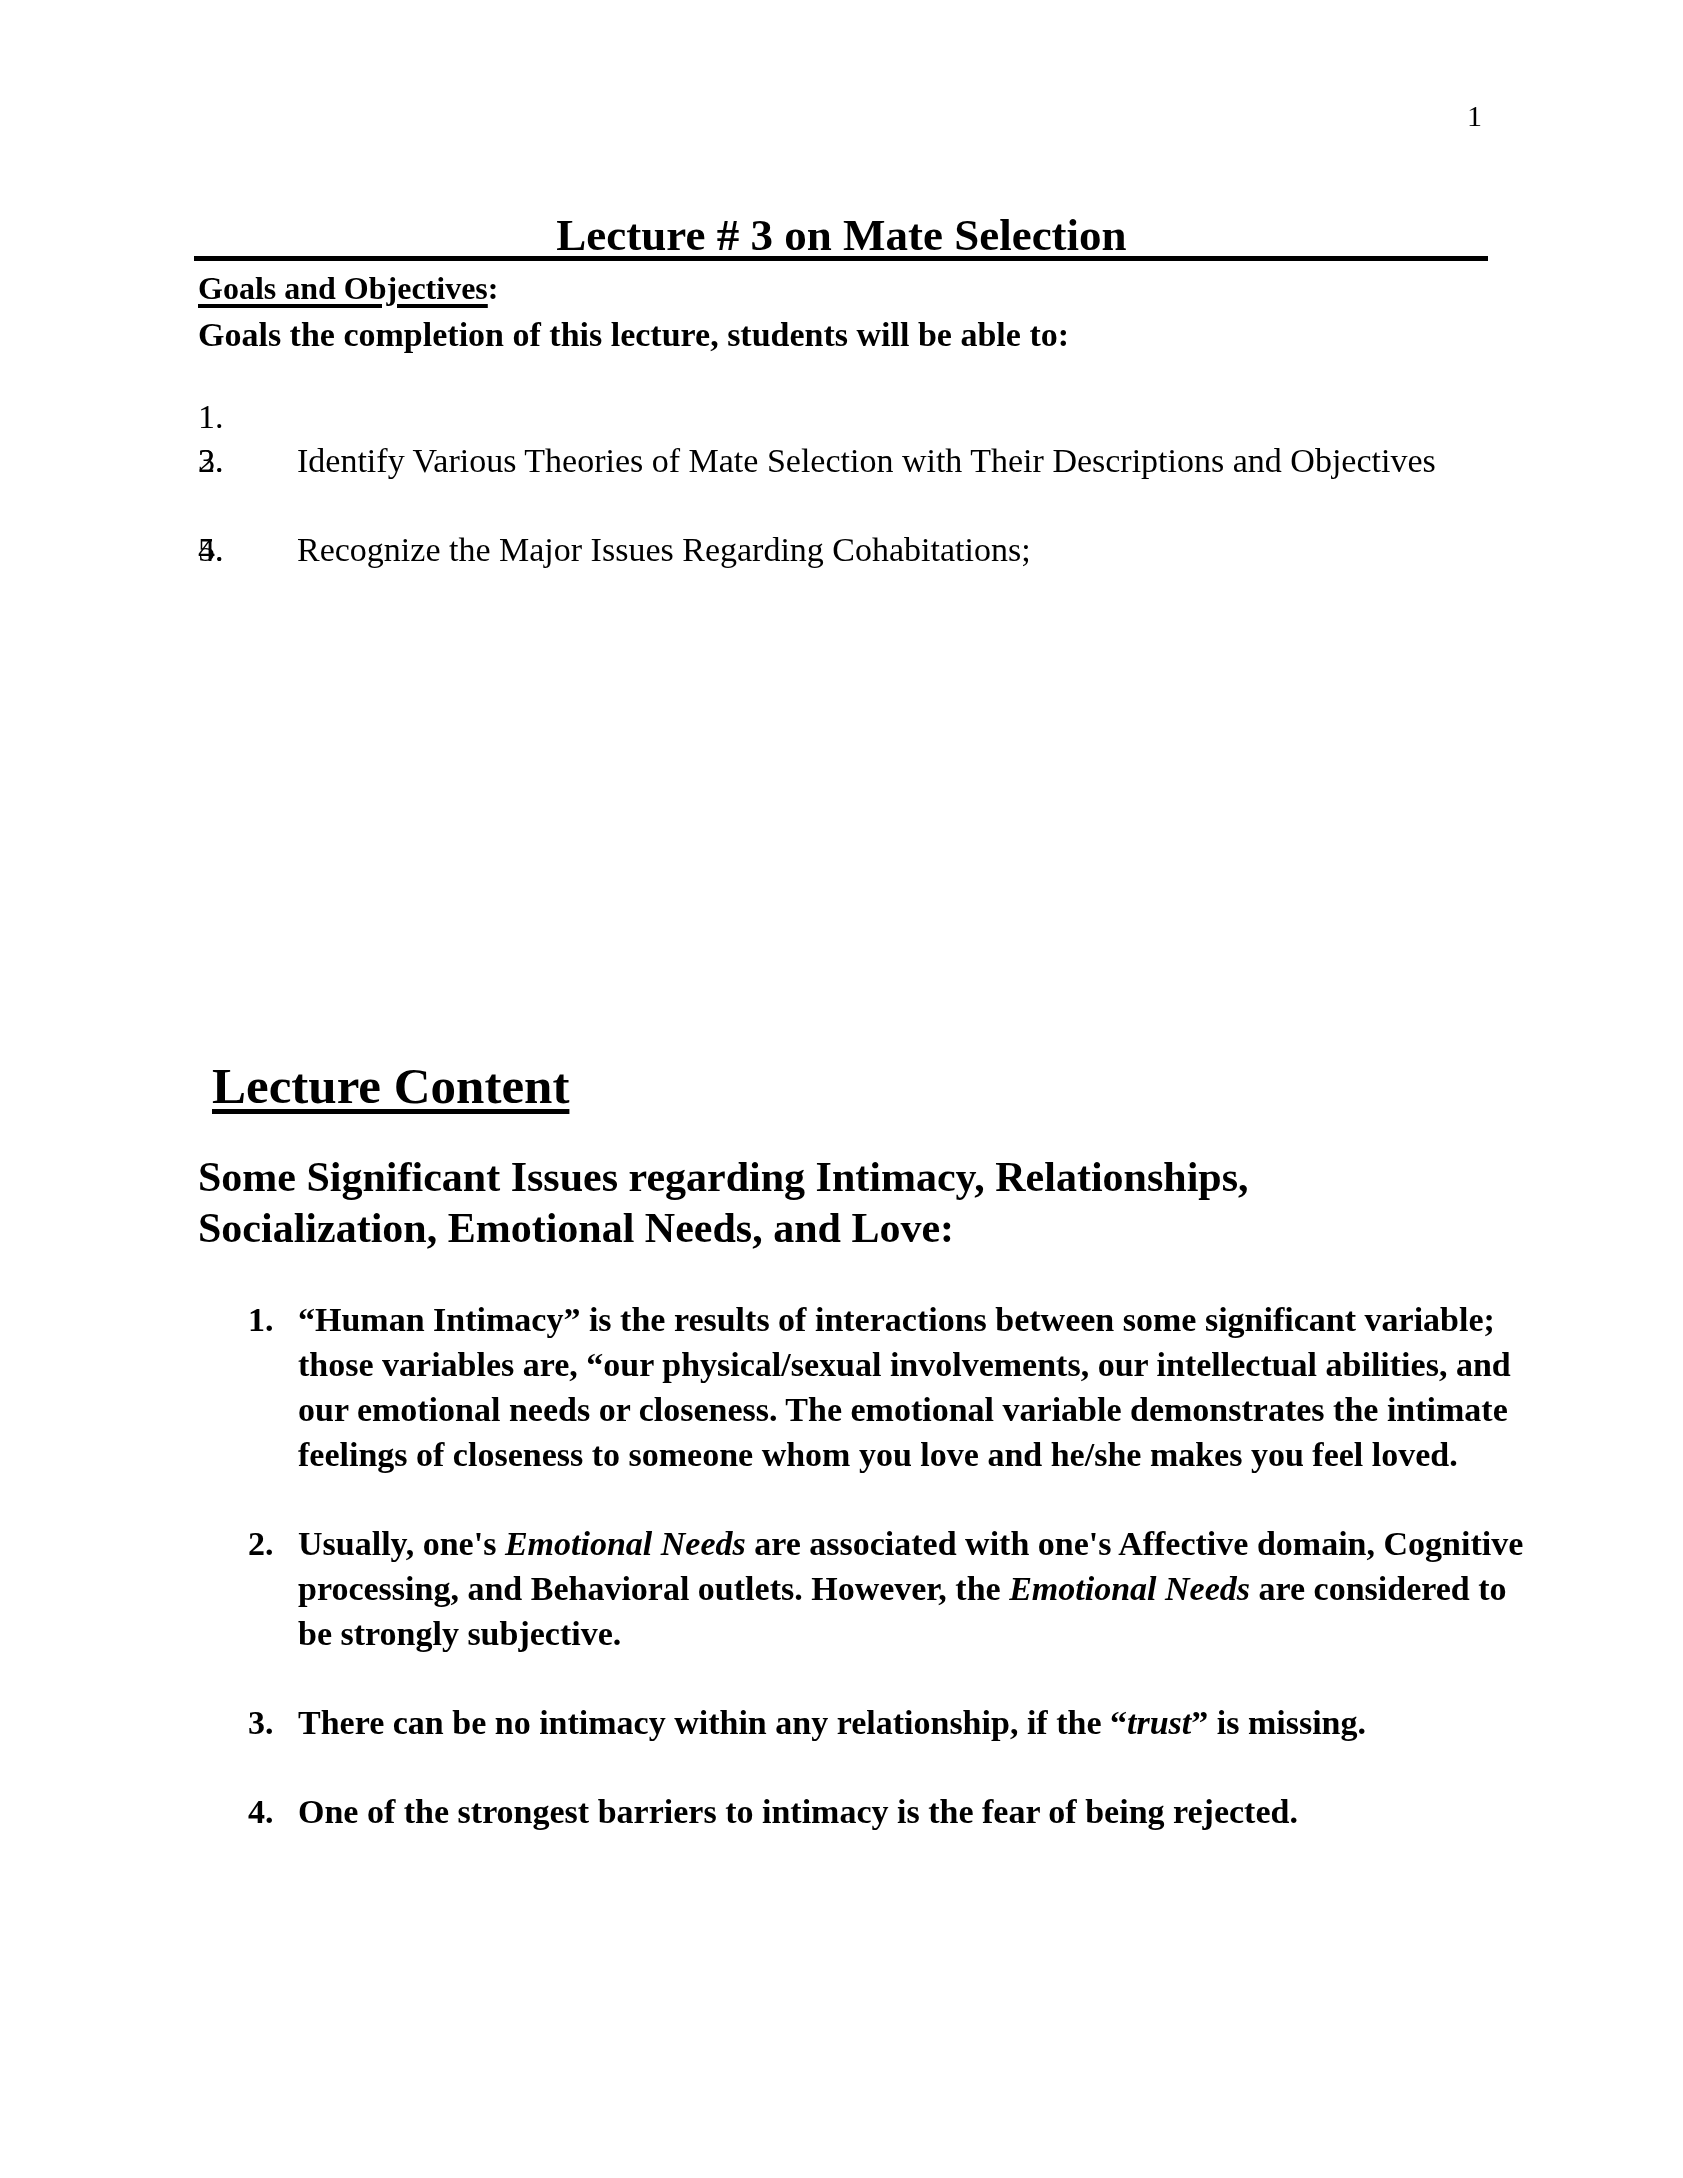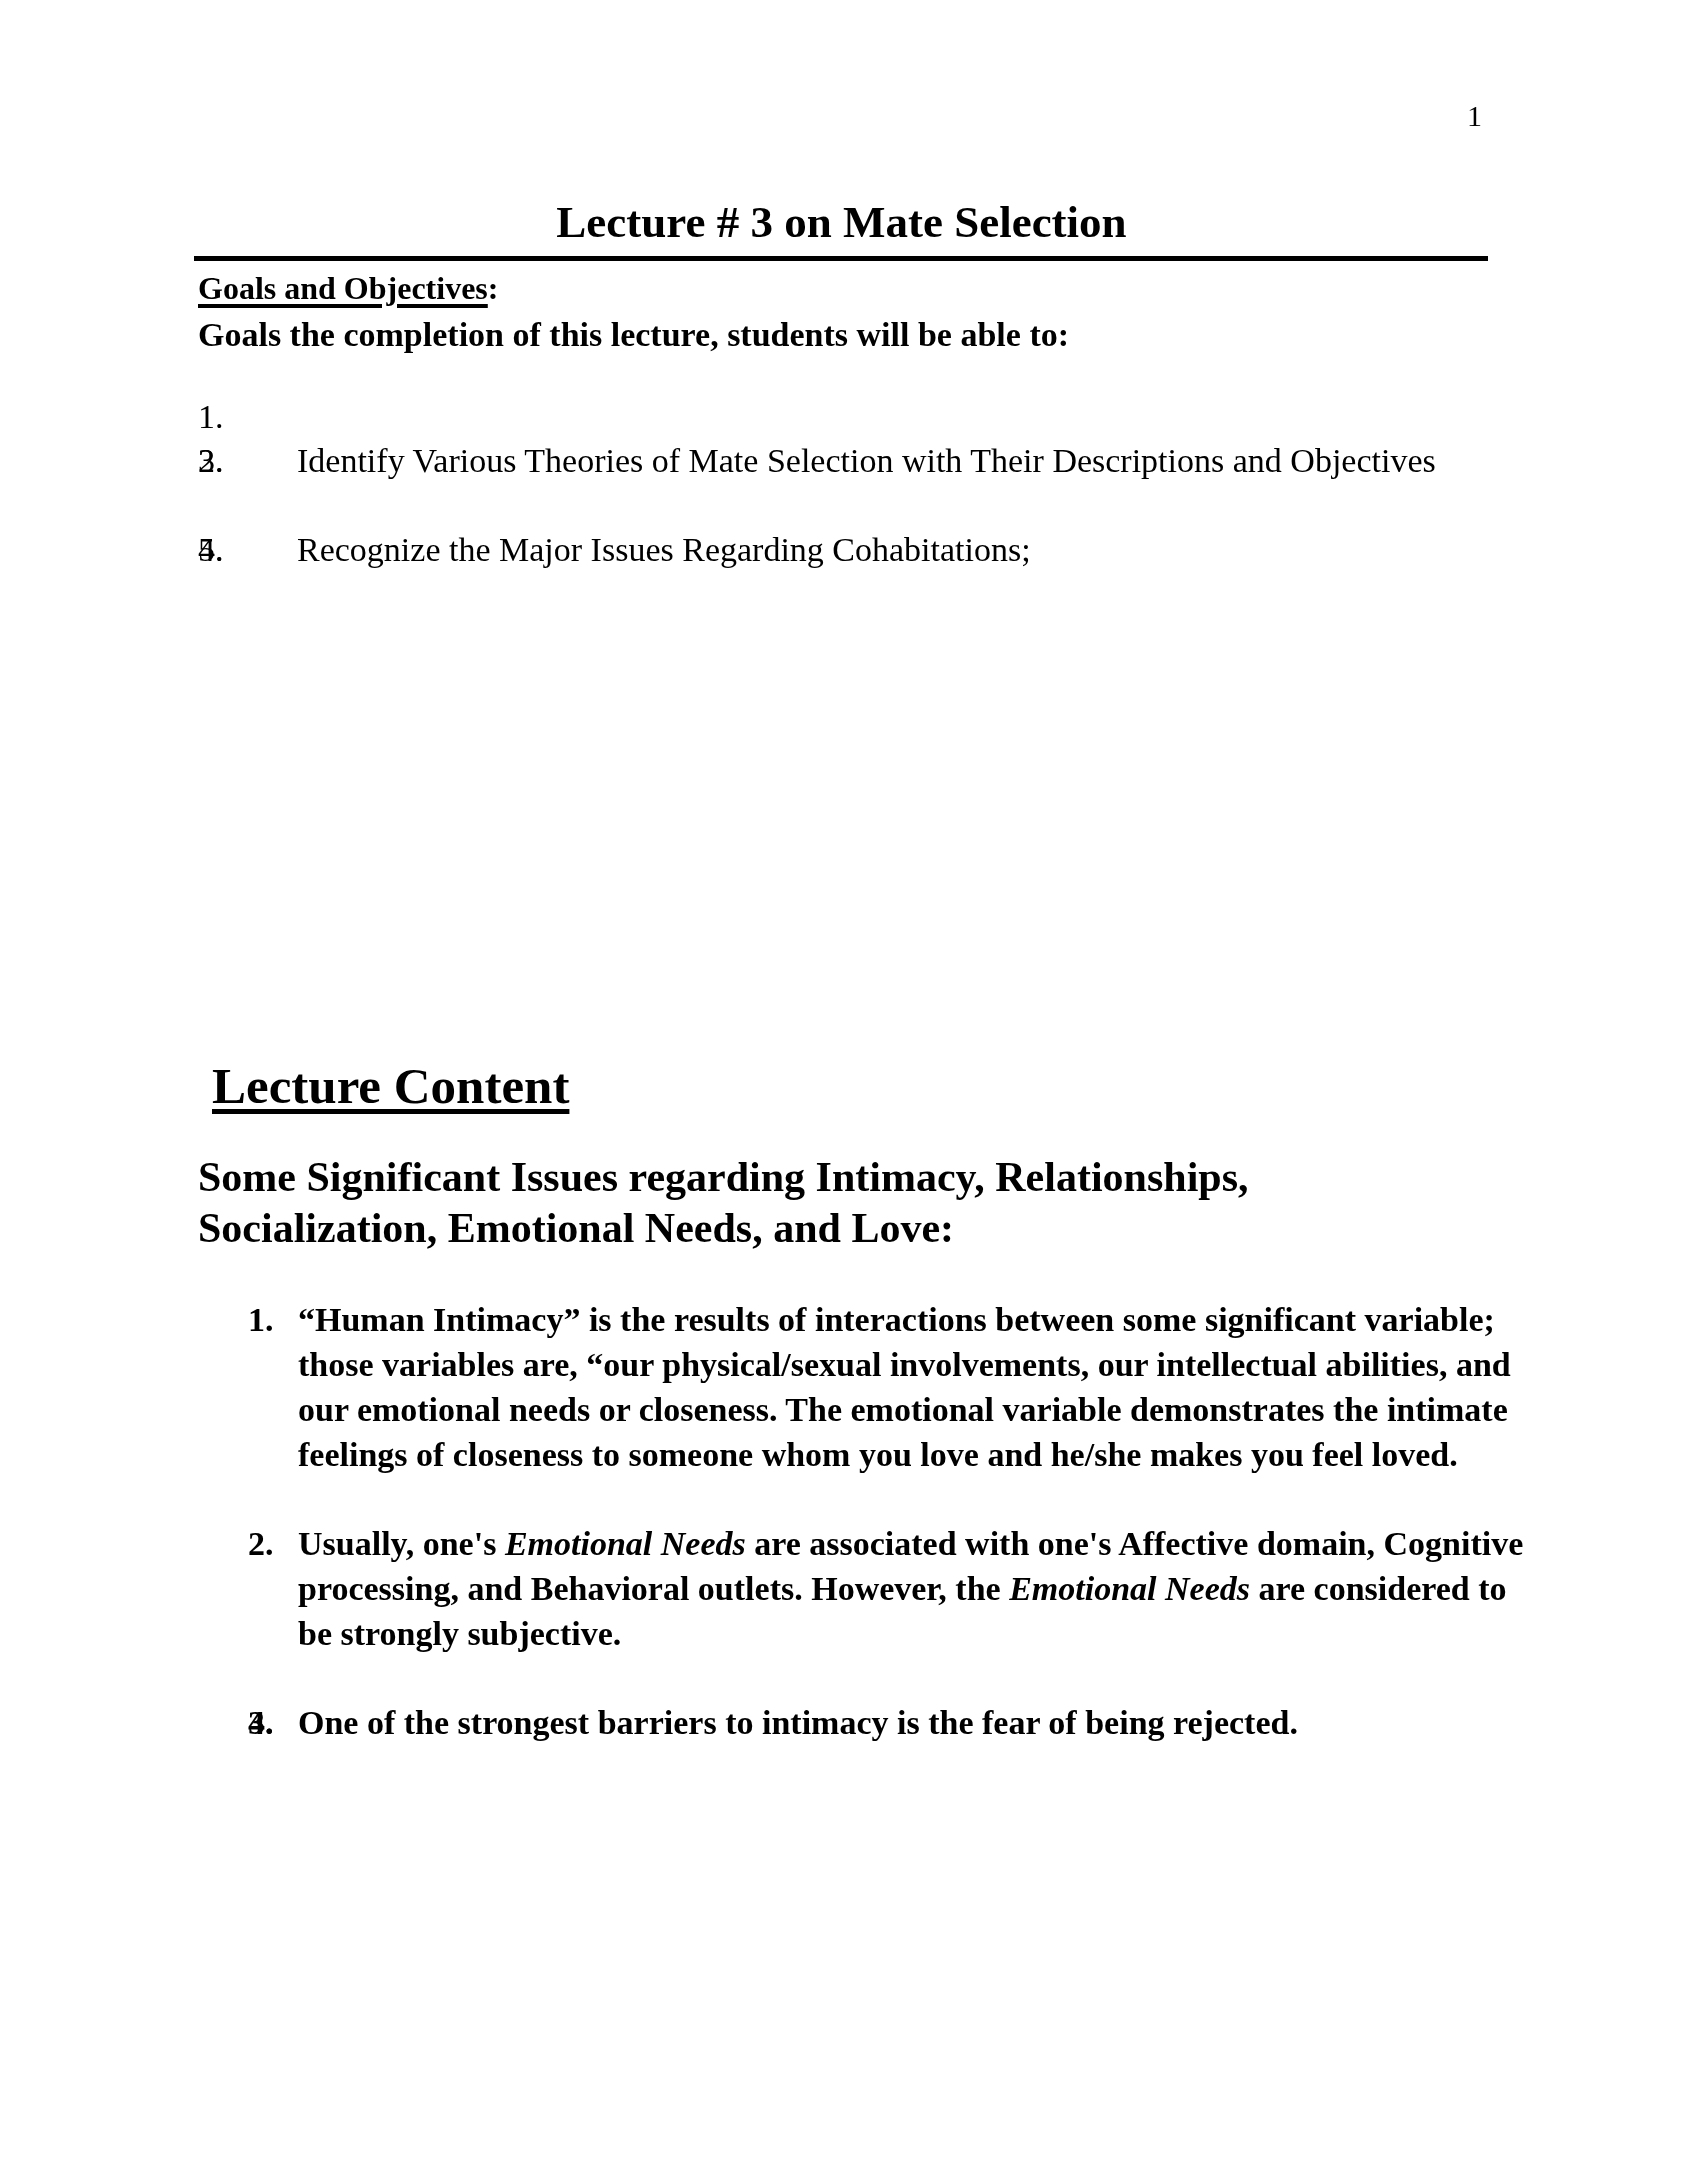--- a/index.html
+++ b/index.html
@@ -19,21 +19,21 @@
       position: absolute;
       left: 1467px;
       top: 99px;
       font-size: 30px;
       line-height: 34px;
     }
     .doc-title {
       position: absolute;
       left: 0;
       width: 1683px;
-      top: 196px;
+      top: 209px;
       text-align: center;
       font-size: 45px;
       line-height: 53px;
       font-weight: bold;
       margin: 0;
     }
     .title-rule {
       position: absolute;
       left: 194px;
       top: 256px;
@@ -174,19 +174,20 @@
   <li class="issue-item">
     <span class="issue-num">1.</span>
     <span>“Human Intimacy” is the results of interactions between some significant variable; those variables are, “our physical/sexual involvements, our intellectual abilities, and our emotional needs or closeness.  The emotional variable demonstrates the intimate feelings of closeness to someone whom you love and he/she makes you feel loved.</span>
   </li>
   <li class="issue-item">
     <span class="issue-num">2.</span>
     <span><span>Usually, one's </span><span class="it">Emotional Needs</span><span> are associated with one's Affective domain, Cognitive processing, and Behavioral outlets.   However, the </span><span class="it">Emotional Needs</span><span> are considered to be strongly subjective.</span></span>
   </li>
   <li class="issue-item">
     <span class="issue-num">3.</span>
+    <span><span>There can be no intimacy within any relationship, if the “</span><span class="it">trust</span><span>” is missing.</span></span>
   </li>
   <li class="issue-item">
     <span class="issue-num">4.</span>
     <span>One of the strongest barriers to intimacy is the fear of being rejected.</span>
   </li>
 </ol>
 
 
 </body></html>

